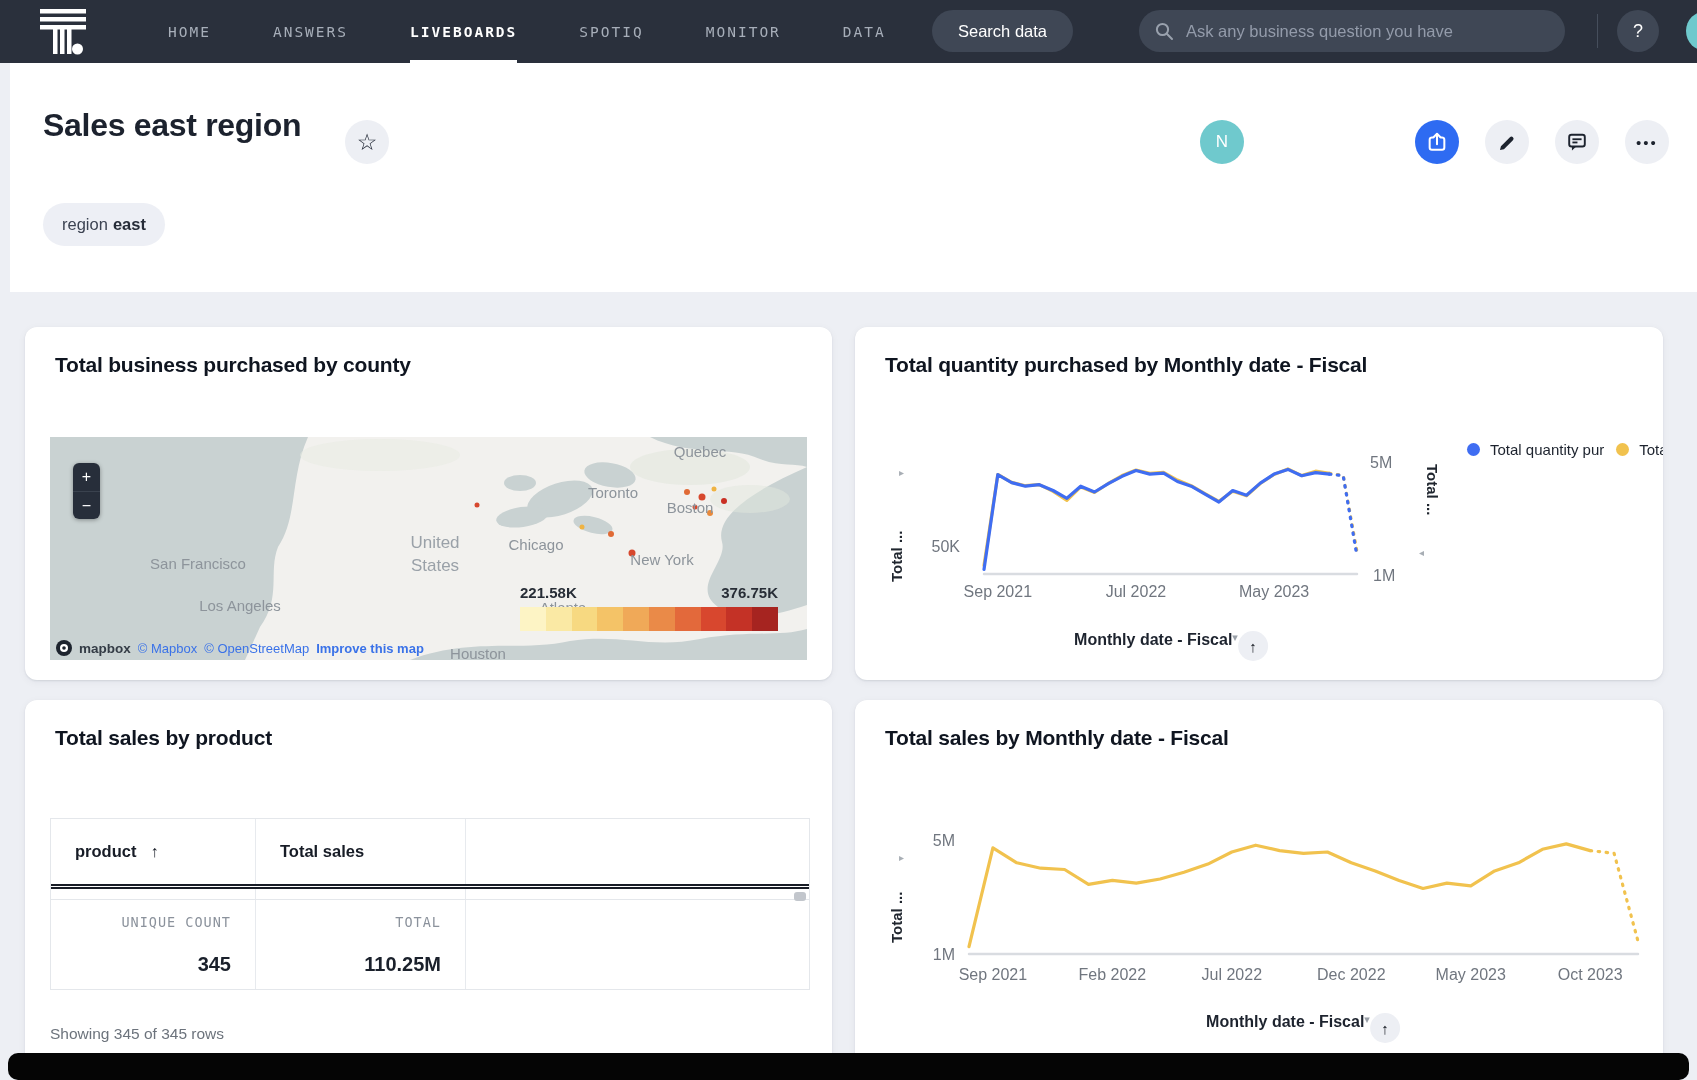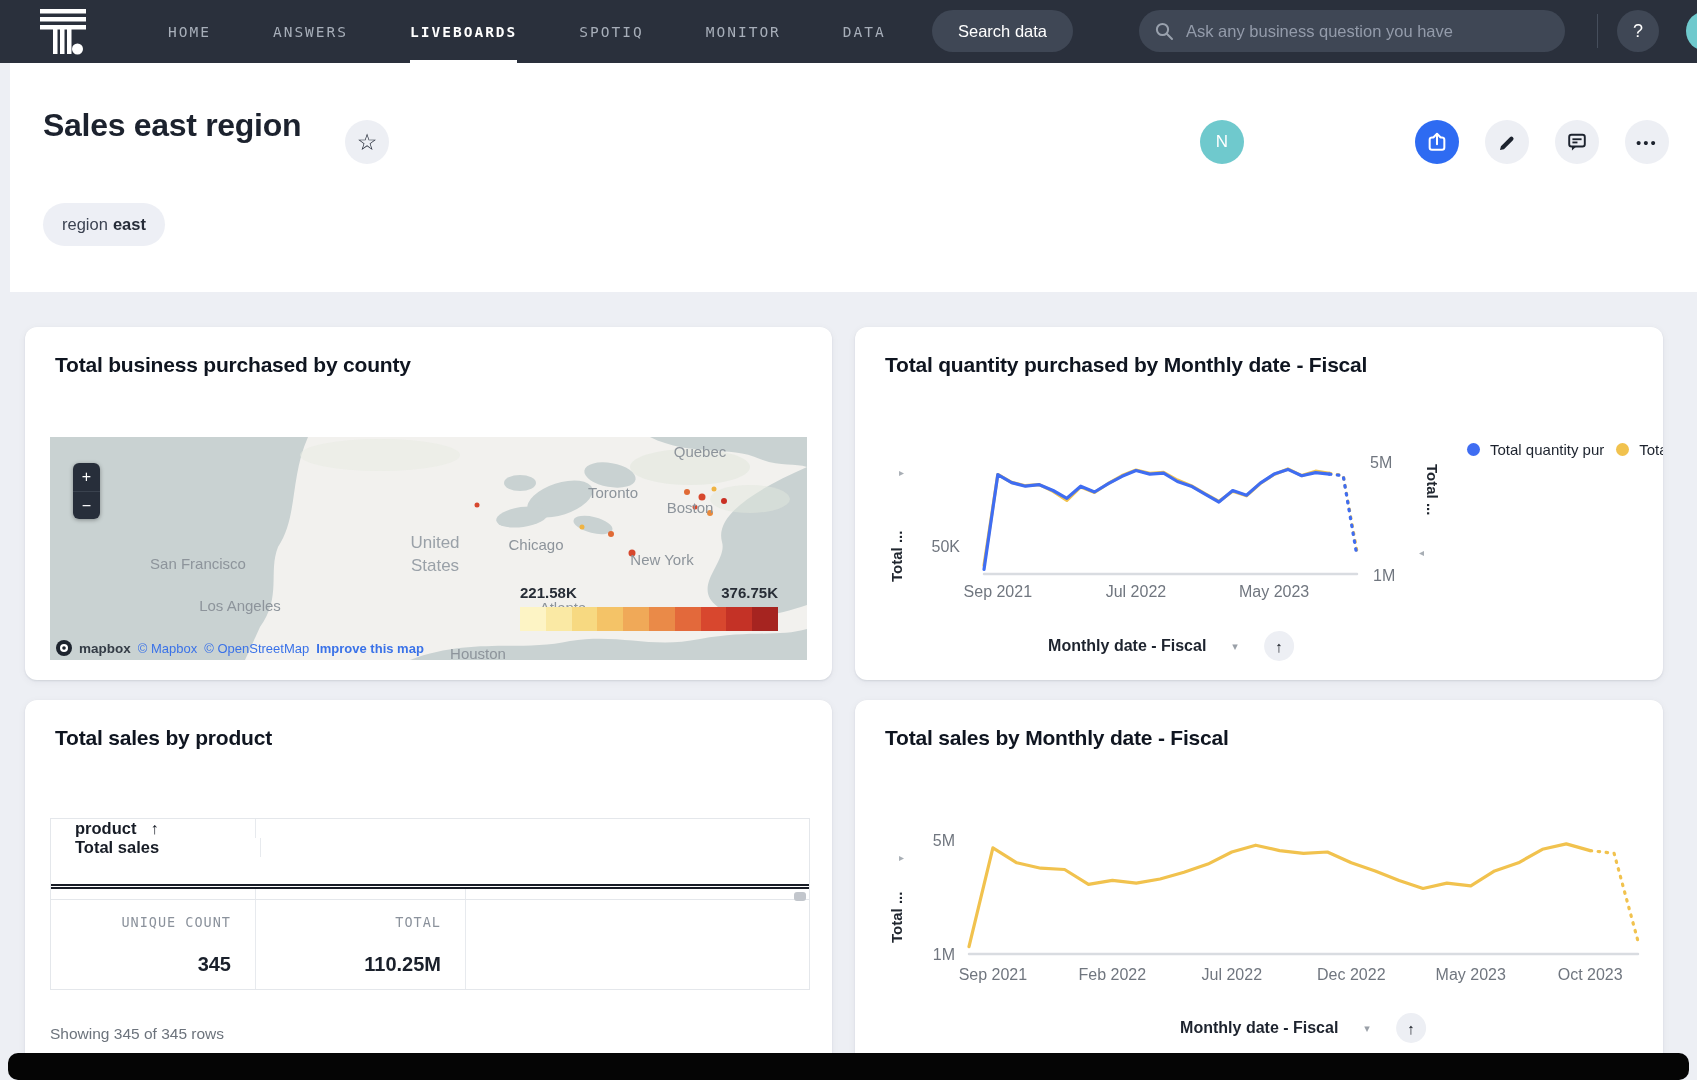--- a/index.html
+++ b/index.html
@@ -70,29 +70,29 @@
   .tick { position:absolute; font-size:16px; color:#70767f; }
   .tick.r { text-align:right; }
   .tri { position:absolute; font-size:10px; color:#a8aeb5; }
   .xtick { position:absolute; font-size:16px; color:#70767f; transform:translateX(-50%); white-space:nowrap; }
   .legend { position:absolute; left:612px; top:114px; display:flex; gap:12px; }
   .legrow { display:flex; align-items:center; gap:10px; font-size:15px; color:#1d232e; white-space:nowrap; }
   .dot { width:13px; height:13px; border-radius:50%; flex:none; }
   .plot { position:absolute; }
   #plot-qty { left:127px; top:122px; }
   #plot-sales { left:112px; top:127px; }
-  .ctrl { position:absolute; display:flex; align-items:center; gap:26px; transform:translateX(-50%); }
+  .ctrl { position:absolute; display:flex; gap:0; transform:translateX(-50%); }
   #card-qty .ctrl { left:316px; top:304px; }
   #card-sales .ctrl { left:448px; top:313px; }
   .ctrl .lab { font-size:16px; font-weight:bold; color:#1d232e; }
   .ctrl .caret { color:#9aa0a8; font-size:11px; }
   .upbtn { width:30px; height:30px; border-radius:50%; background:#edeff4; border:none; font-size:15px; color:#10151d; cursor:pointer; }
   
   .tbl { position:absolute; left:25px; top:118px; width:760px; border:1px solid #e4e7eb; background:#fff; }
-  .thead { display:flex; height:70px; border-bottom:5px double #171c26;flex-direction:column; }
+  .thead { display:flex; height:70px; border-bottom:5px double #171c26; }
   .th { padding:0 24px; display:flex; align-items:center; font-size:16.5px; font-weight:bold; color:#171c26; }
   .c1 { width:205px; border-right:1px solid #e7eaee; }
   .c2 { width:210px; border-right:1px solid #e7eaee; }
   .c3 { flex:1; }
   .sortarrow { margin-left:14px; font-size:16px; font-weight:normal; }
   .tspacer { display:flex; height:10px; }
   .tspacer div { height:100%; }
   .tsum { display:flex; height:90px; border-top:1px solid #e4e7eb; }
   .sumcell { display:flex; flex-direction:column; justify-content:center; align-items:flex-end; padding:0 24px; }
   .sumlabel { font-family:"DejaVu Sans Mono", monospace; font-size:13.5px; letter-spacing:1px; color:#8b929c; }

